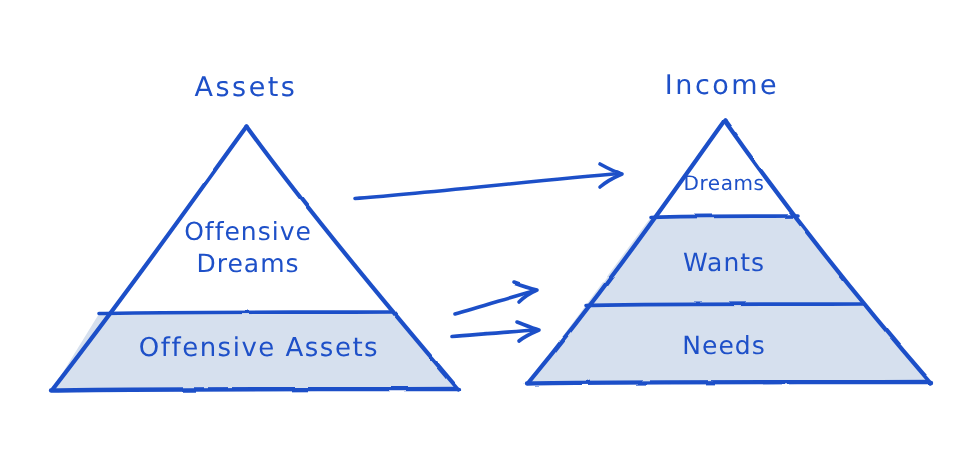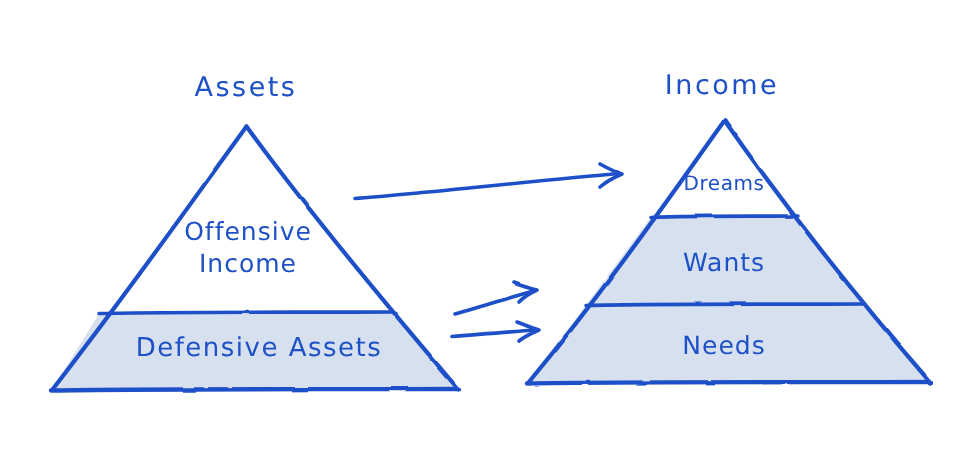--- a/index.html
+++ b/index.html
@@ -126,23 +126,23 @@
       <g>
         <path d="M 452,336.5 C 478,334.5 512,331.5 537,330" fill="none" stroke="#1e50c8" stroke-width="3.6" stroke-linecap="round"></path>
         <path d="M 517,322 C 525,325 532,328 539,330 C 532,333 525,336 519,341" fill="none" stroke="#1e50c8" stroke-width="3.6" stroke-linecap="round" stroke-linejoin="round"></path>
       </g>
     </g>
   </svg>
 
   <div class="hand-label title" style="left:246px; top:87px;">Assets</div>
 
   <div class="hand-label tier-label two-line" style="left:248px; top:248px;">Offensive
-Income</div>
+Dreams</div>
 
-  <div class="hand-label tier-label wide" style="left:259px; top:348px;">Defensive Assets</div>
+  <div class="hand-label tier-label wide" style="left:259px; top:348px;">Offensive Assets</div>
 
   <div class="hand-label title" style="left:722px; top:85px;">Income</div>
 
   <div class="hand-label tier-label small" style="left:724px; top:183px;">Dreams</div>
 
   <div class="hand-label tier-label" style="left:724px; top:262px;">Wants</div>
 
   <div class="hand-label tier-label" style="left:724px; top:345px;">Needs</div>
 
 </div>

